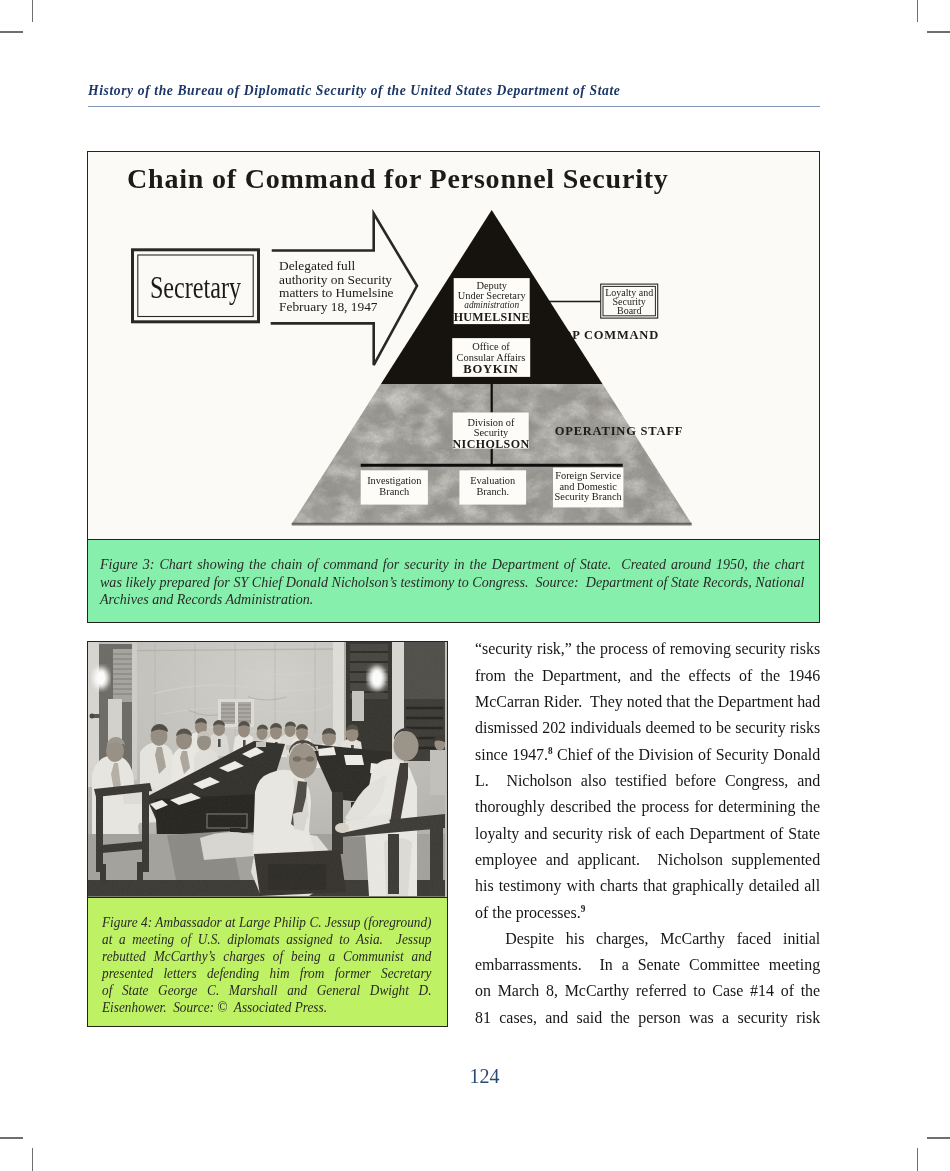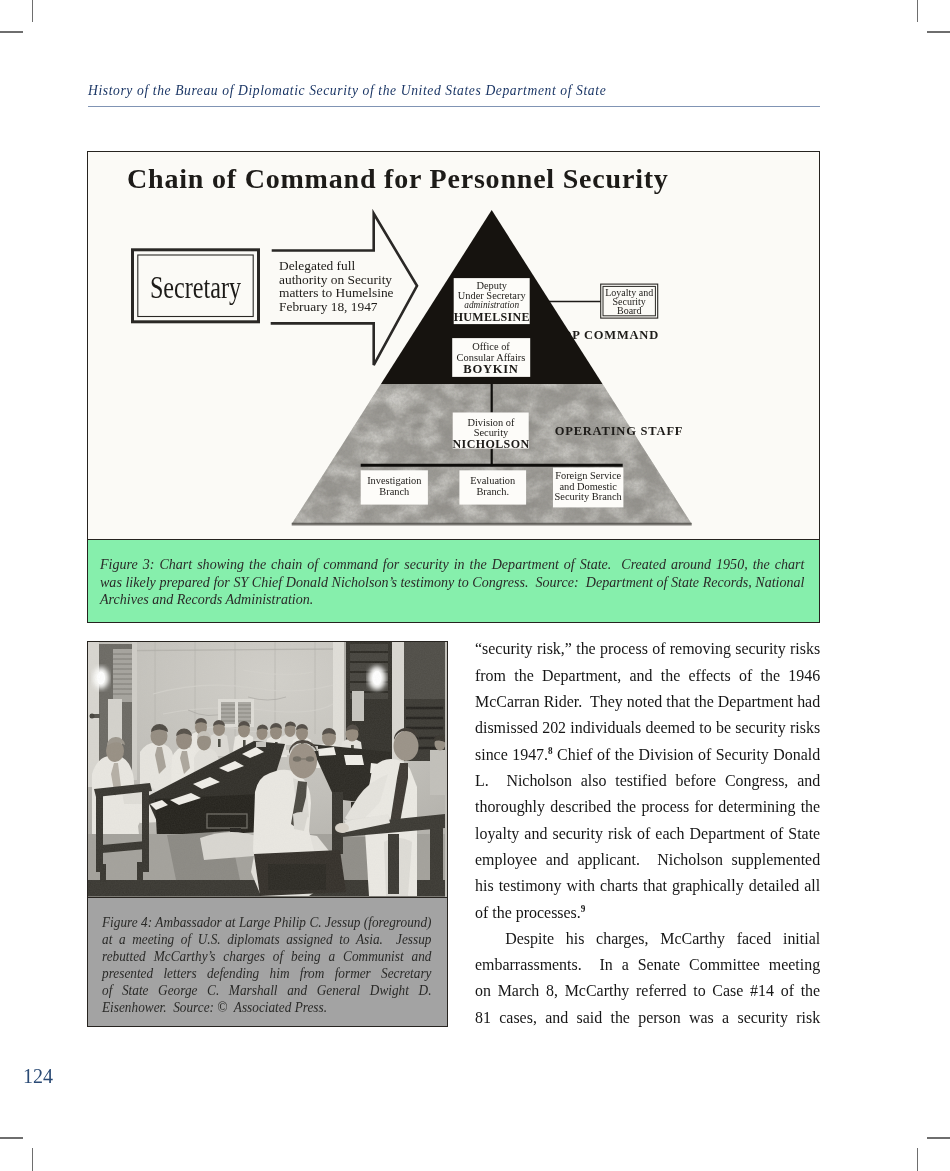--- a/index.html
+++ b/index.html
@@ -1,41 +1,41 @@
 <!DOCTYPE html>
 <html><head>
 <meta charset="utf-8">
 <style>
 html,body{margin:0;padding:0;}
 body{width:950px;height:1171px;position:relative;background:#ffffff;overflow:hidden;
      font-family:"Liberation Serif",serif;}
 .abs{position:absolute;}
 .crop{position:absolute;background:#6e6e6e;}
 
-#hdr{left:88px;top:83px;width:733px;font-style:italic;font-weight:normal;
+#hdr{left:88px;top:83px;width:733px;font-style:italic;font-weight:bold;
      font-size:13.6px;color:#1c3766;letter-spacing:0.6px;}
 #hrule{left:88px;top:105.5px;width:732px;height:1.5px;background:#8094b4;}
 
 #fig3{left:87px;top:151px;width:731px;border:1.3px solid #26231f;}
 #fig3cap{background:#86efac;border-top:1.3px solid #26231f;padding:16px 0 12.5px 12px;
   font-style:italic;font-size:14.5px;line-height:17.7px;color:#2a2a28;overflow:hidden;}
 #fig3cap .w{width:727px;transform:scaleX(0.969);transform-origin:left top;}
 .jl{text-align:justify;text-align-last:justify;}
 .jlast{text-align:left;}
 
 #fig4{left:87px;top:641.2px;width:359px;border:1.3px solid #26231f;}
-#fig4cap{background:#a3a3a3;border-top:1.3px solid #26231f;padding:16px 0 9.5px 14px;
+#fig4cap{background:#bef264;border-top:1.3px solid #26231f;padding:16px 0 9.5px 14px;
   font-style:italic;font-size:14.2px;line-height:17.1px;color:#2a2a28;overflow:hidden;}
 #fig4cap .w{width:352px;transform:scaleX(0.936);transform-origin:left top;}
 
 #col{left:475px;top:635.4px;width:376.5px;font-size:17.4px;line-height:26.32px;color:#161616;
      transform:scaleX(0.9168);transform-origin:left top;}
 #col .ln{height:26.32px;white-space:nowrap;}
 sup{font-size:10px;font-weight:bold;vertical-align:baseline;position:relative;top:-6px;}
-#pageno{left:5px;top:1065px;width:909px;text-align:left;font-size:20px;color:#2a4a75;padding-left:18px;}
+#pageno{left:12px;top:1065px;width:909px;text-align:center;font-size:20px;color:#2a4a75;padding-left:18px;}
 </style>
 </head>
 <body>
 
 <div class="crop" style="left:31.5px;top:0;width:1.3px;height:22px"></div>
 <div class="crop" style="left:0;top:31.3px;width:23px;height:1.3px"></div>
 <div class="crop" style="left:917.2px;top:0;width:1.3px;height:22px"></div>
 <div class="crop" style="left:927px;top:31.3px;width:23px;height:1.3px"></div>
 <div class="crop" style="left:0;top:1137.4px;width:23px;height:1.3px"></div>
 <div class="crop" style="left:31.5px;top:1148px;width:1.3px;height:23px"></div>

